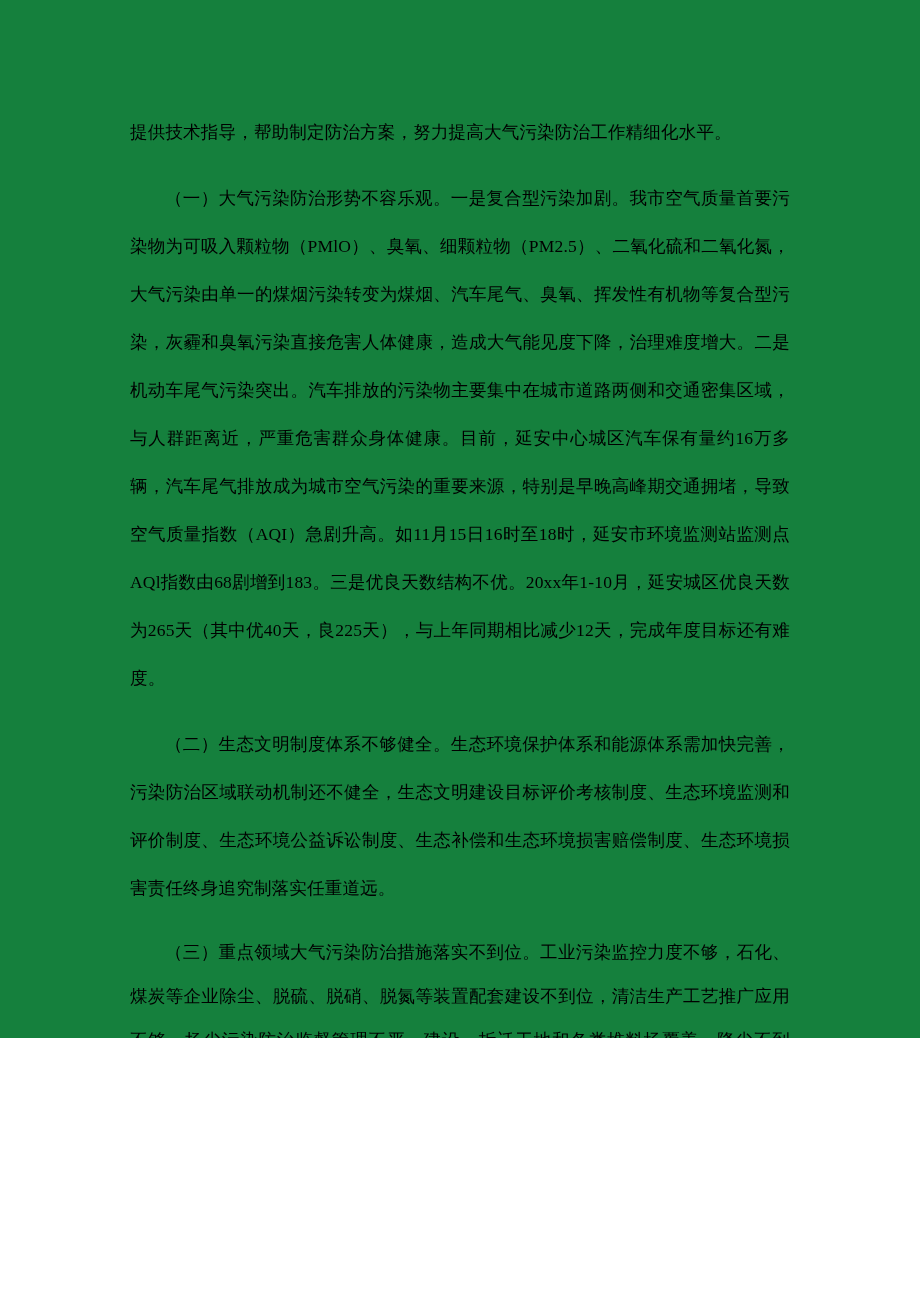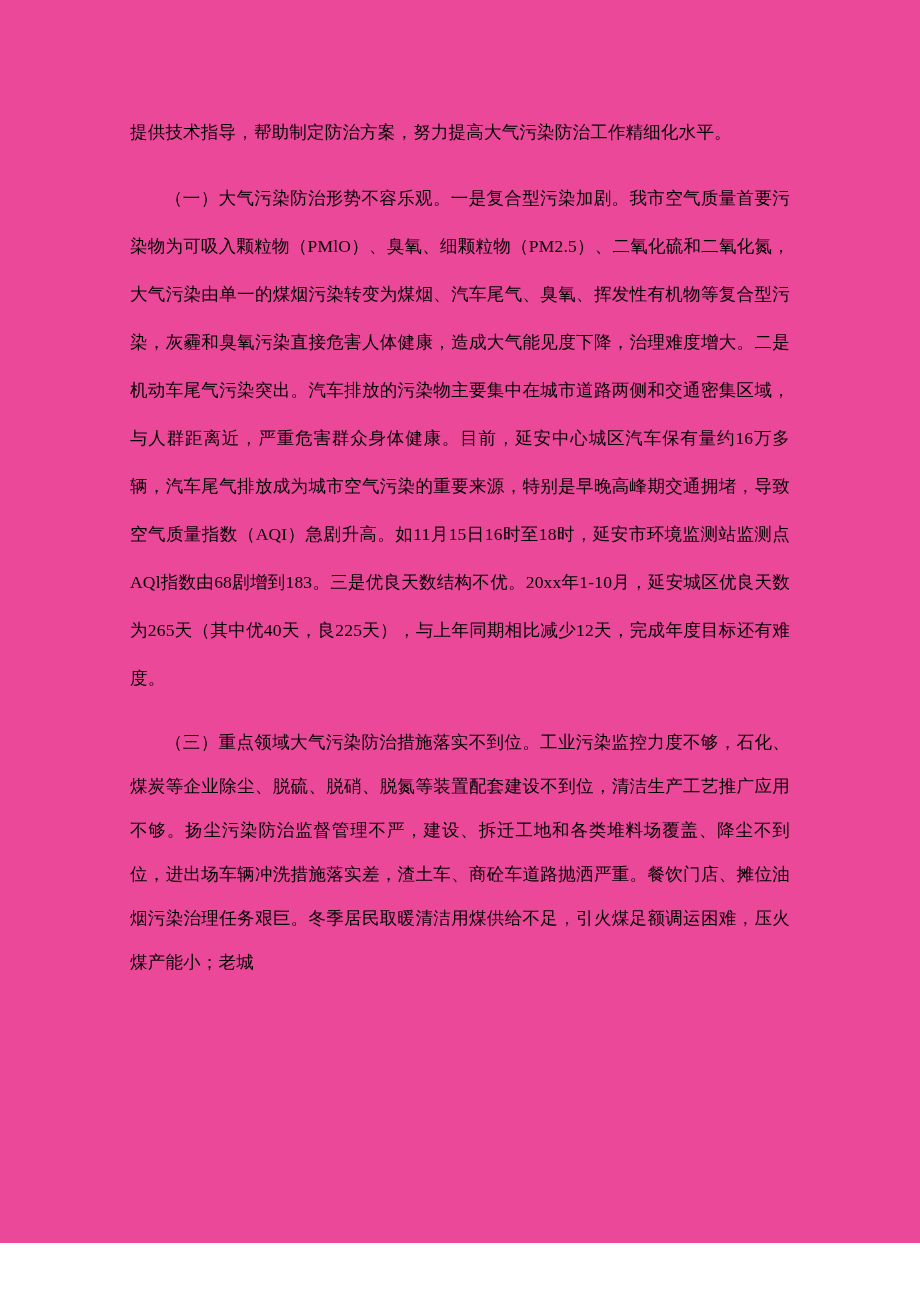--- a/index.html
+++ b/index.html
@@ -3,23 +3,23 @@
 <meta charset="utf-8">
 <style>
   html, body {
     margin: 0;
     padding: 0;
     background: #ffffff;
   }
   .page {
     position: relative;
     width: 920px;
-    height: 1243px;
+    height: 1038px;
     margin: 0 auto;
-    background: #ec4899;
+    background: #15803d;
     overflow: hidden;
     box-sizing: border-box;
   }
   .doc-body {
     position: absolute;
     left: 130px;
     top: 108px;
     width: 660px;
     color: #000000;
     font-family: "Liberation Serif", "DejaVu Serif", serif;
@@ -41,15 +41,16 @@
     line-height: 44px;
   }
 </style>
 </head>
 <body>
 
 <div class="page">
   <div class="doc-body">
       <p class="para">提供技术指导，帮助制定防治方案，努力提高大气污染防治工作精细化水平。</p>
       <p class="para indent">（一）大气污染防治形势不容乐观。一是复合型污染加剧。我市空气质量首要污染物为可吸入颗粒物（PMlO）、臭氧、细颗粒物（PM2.5）、二氧化硫和二氧化氮，大气污染由单一的煤烟污染转变为煤烟、汽车尾气、臭氧、挥发性有机物等复合型污染，灰霾和臭氧污染直接危害人体健康，造成大气能见度下降，治理难度增大。二是机动车尾气污染突出。汽车排放的污染物主要集中在城市道路两侧和交通密集区域，与人群距离近，严重危害群众身体健康。目前，延安中心城区汽车保有量约16万多辆，汽车尾气排放成为城市空气污染的重要来源，特别是早晚高峰期交通拥堵，导致空气质量指数（AQI）急剧升高。如11月15日16时至18时，延安市环境监测站监测点AQl指数由68剧增到183。三是优良天数结构不优。20xx年1-10月，延安城区优良天数为265天（其中优40天，良225天），与上年同期相比减少12天，完成年度目标还有难度。</p>
+      <p class="para indent">（二）生态文明制度体系不够健全。生态环境保护体系和能源体系需加快完善，污染防治区域联动机制还不健全，生态文明建设目标评价考核制度、生态环境监测和评价制度、生态环境公益诉讼制度、生态补偿和生态环境损害赔偿制度、生态环境损害责任终身追究制落实任重道远。</p>
       <p class="para indent">（三）重点领域大气污染防治措施落实不到位。工业污染监控力度不够，石化、煤炭等企业除尘、脱硫、脱硝、脱氮等装置配套建设不到位，清洁生产工艺推广应用不够。扬尘污染防治监督管理不严，建设、拆迁工地和各类堆料场覆盖、降尘不到位，进出场车辆冲洗措施落实差，渣土车、商砼车道路抛洒严重。餐饮门店、摊位油烟污染治理任务艰巨。冬季居民取暖清洁用煤供给不足，引火煤足额调运困难，压火煤产能小；老城</p>
     </div>
 </div>
 
 </body></html>

